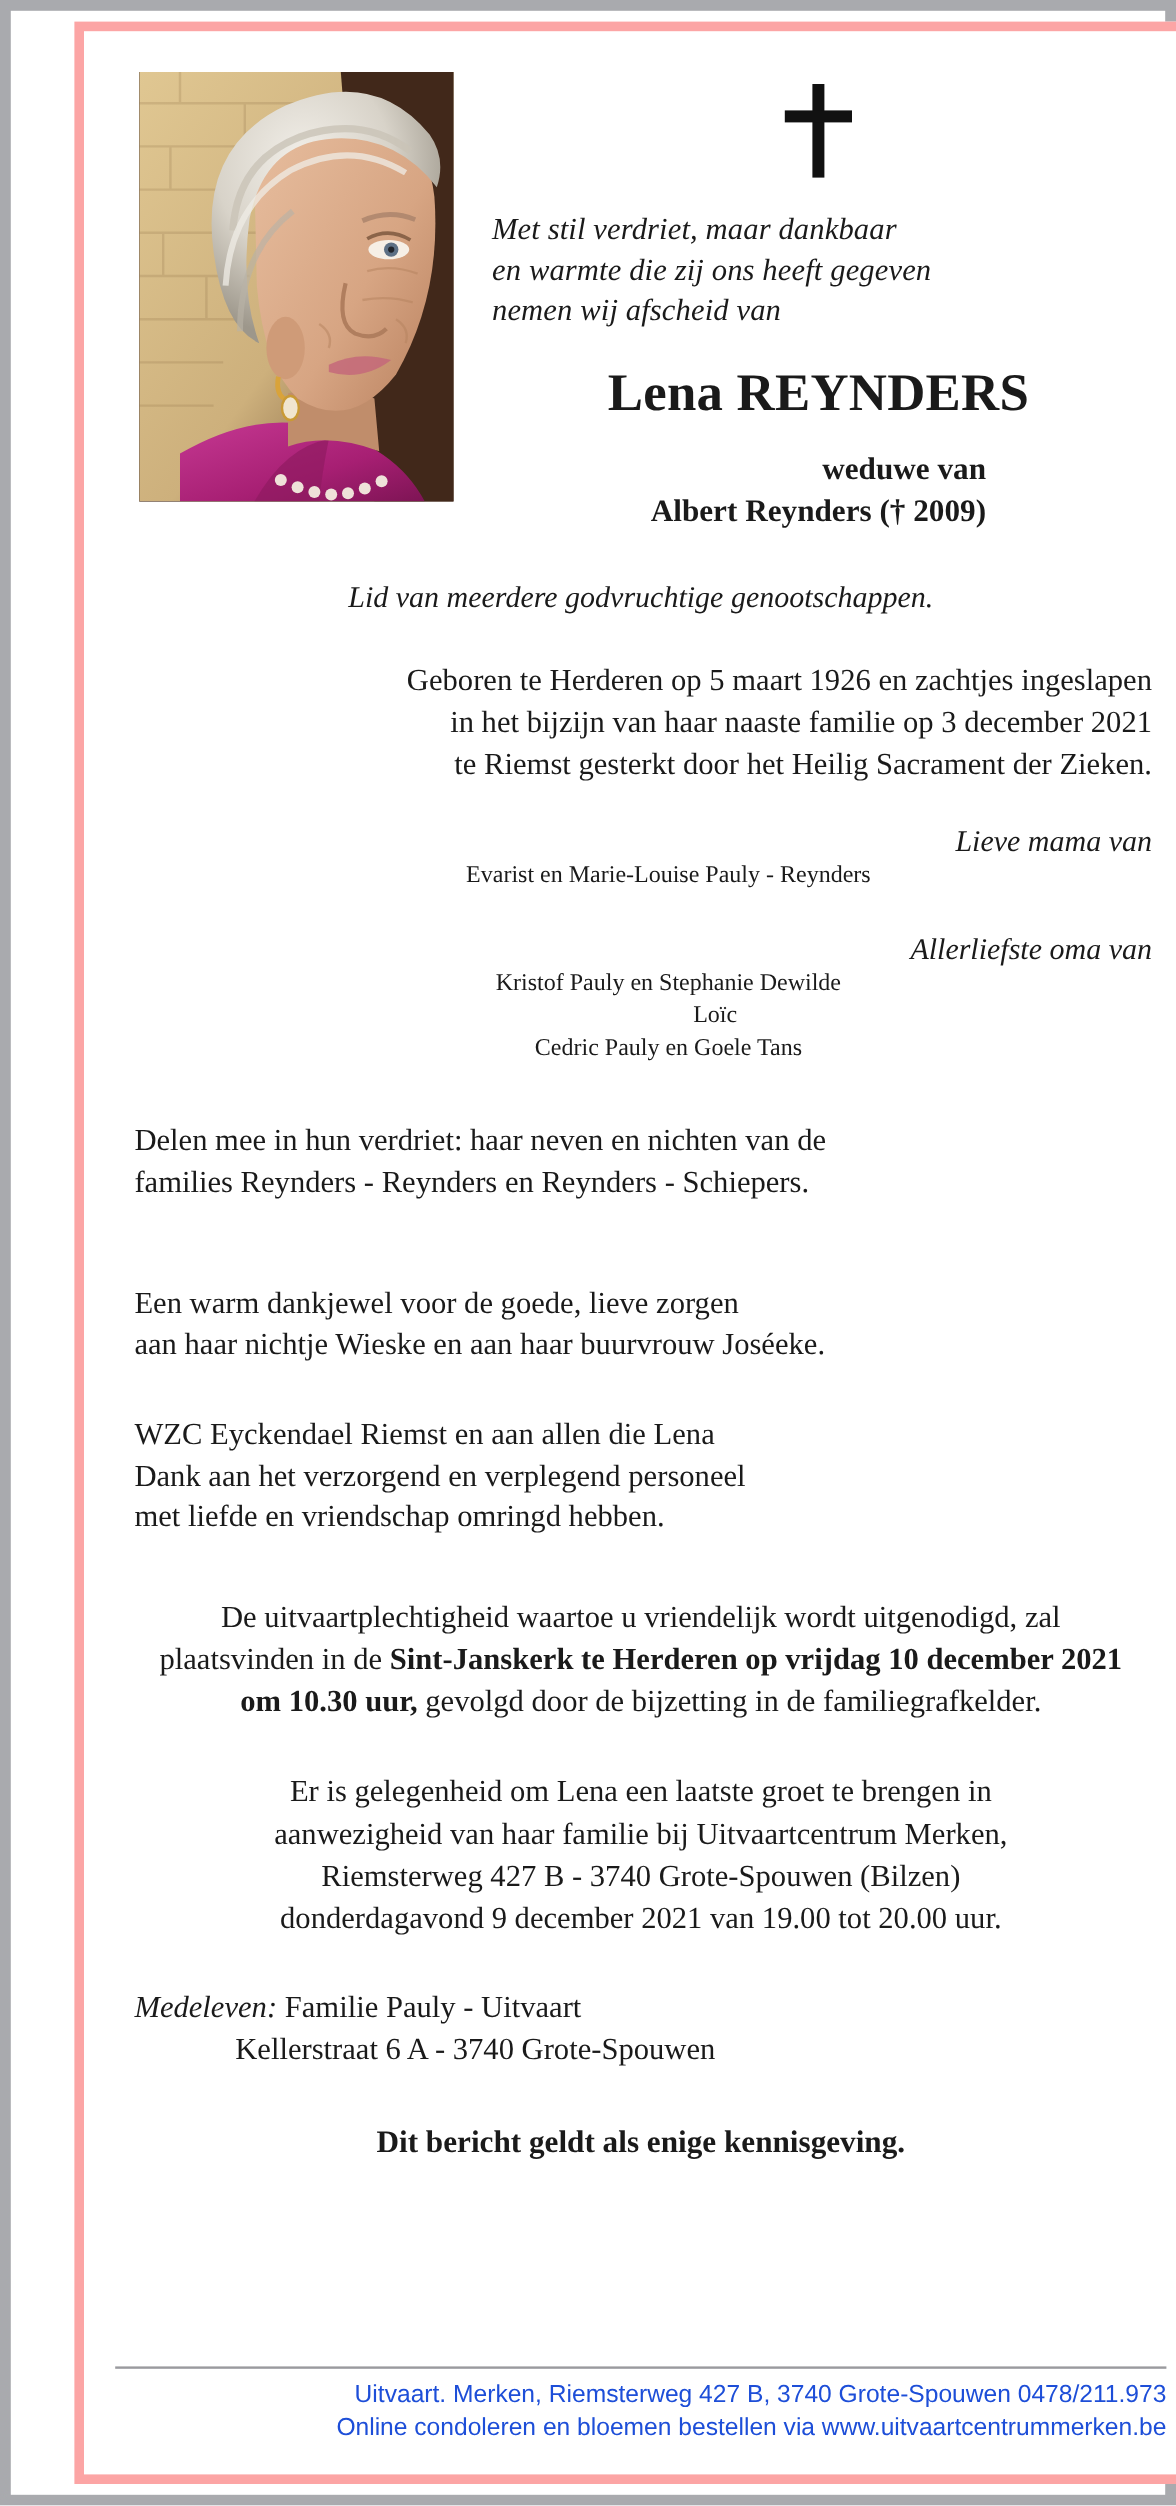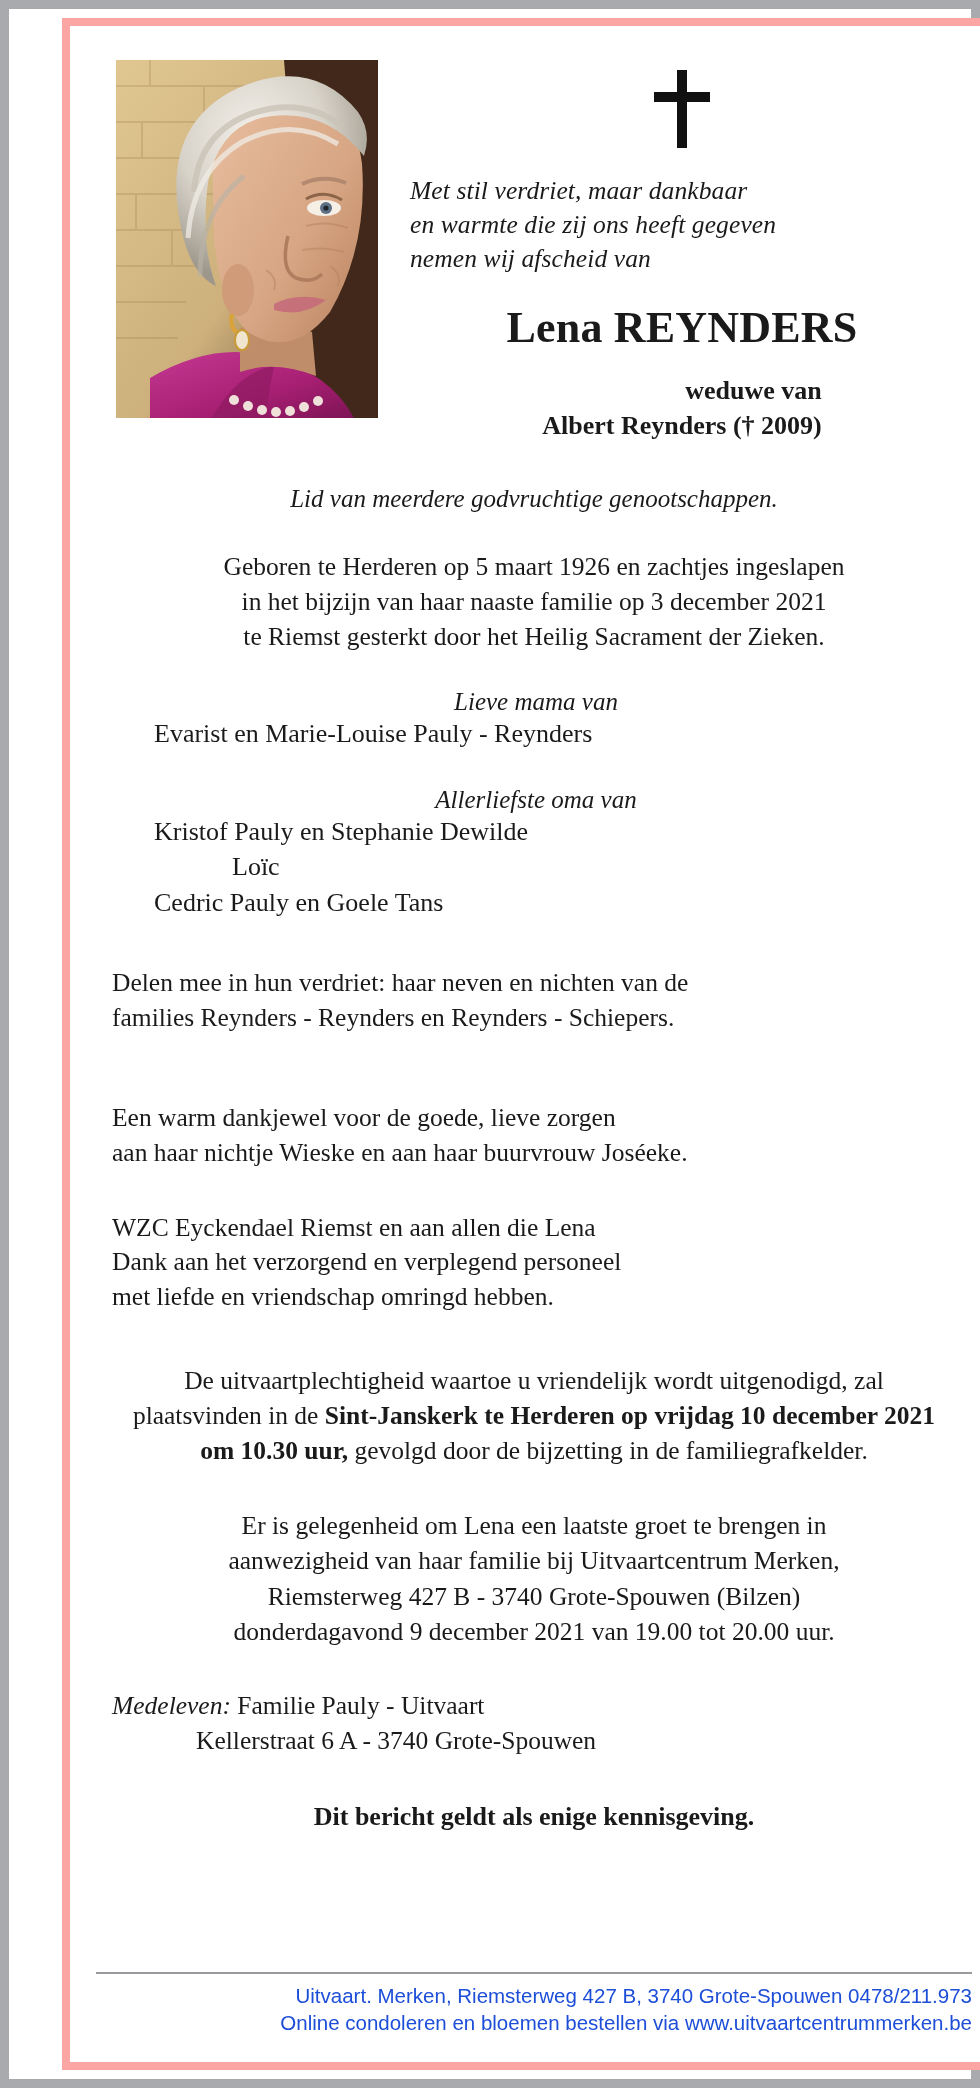--- a/index.html
+++ b/index.html
@@ -123,38 +123,38 @@
 
   
   .member-line {
     text-align: center;
     font-style: italic;
     font-size: 25px;
     margin-top: 42px;
   }
 
   .birth-block {
-    text-align: center;
+    text-align: right;
     font-size: 25.5px;
     line-height: 1.38;
     margin-top: 36px;
   }
 
   .relation-group { margin-top: 34px; }
   .relation-label {
     font-style: italic;
     font-size: 25px;
-    text-align: center;
+    text-align: right;
     padding-left: 4px;
   }
   .relation-names {
-    font-size: 26px;
+    font-size: 20px;
     line-height: 1.36;
     padding-left: 46px;
-    text-align: left;
+    text-align: center;
   }
   .relation-names .indented { padding-left: 78px; }
 
   .para-left {
     text-align: left;
     font-size: 25.5px;
     line-height: 1.36;
     padding-left: 4px;
   }
   .mt-share   { margin-top: 46px; }

